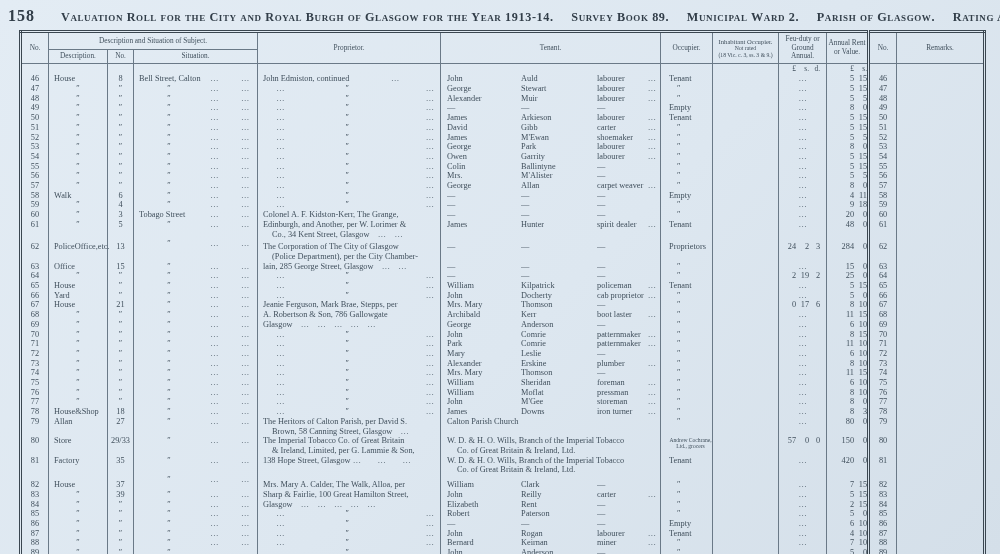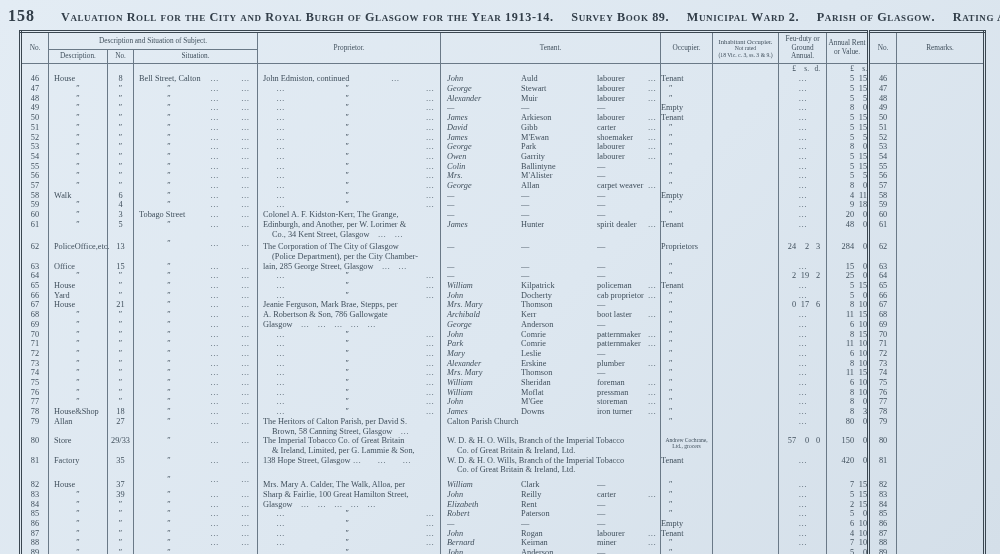--- a/index.html
+++ b/index.html
@@ -60,26 +60,26 @@
   .c-sno{text-align:center;}
   .c-sit{position:relative;}
   .sit-text{padding-left:5px;white-space:nowrap;text-align:right;}
   .abs{position:absolute;top:0;}
   .p27{left:27%}.p62{left:62%}.p87{left:87%}
   .q10{left:10%}.q48{left:48%}.qR{right:6px;}
   .c-prop{position:relative;}
   .prop-text{display:block;padding-left:14px;text-indent:-9px;white-space:pre-line;}
   .c-ten{position:relative;}
   .t1,.t2,.t3{display:inline-block;vertical-align:top;}
-  .t1{width:80px;padding-left:6px;font-style:italic;}
+  .t1{width:80px;padding-left:6px;}
   .t2{width:76px;}
   .t3{white-space:nowrap;}
   .tdots{position:absolute;right:4px;top:0;}
   .tfull{display:block;padding-left:16px;text-indent:-10px;white-space:pre-line;}
-  .c-occ{padding-left:0;}
+  .c-occ{padding-left:8px;}
   .c-occ .dit2{padding-left:8px;}
   .osmall{display:block;font-size:5.6px;line-height:6px;padding-top:1px;text-align:center;white-space:pre-line;}
   .dit{color:var(--ink);}
   .feu-grid{display:inline-grid;grid-template-columns:17px 13px 11px;width:100%;padding-right:4px;}
   .feu-grid span{text-align:right;}
   .rent-grid{display:inline-grid;grid-template-columns:26px 13px;padding-left:1px;}
   .rent-grid span{text-align:right;}
   .fdots{display:block;text-align:center;}
   .c-rem{}
 </style>

